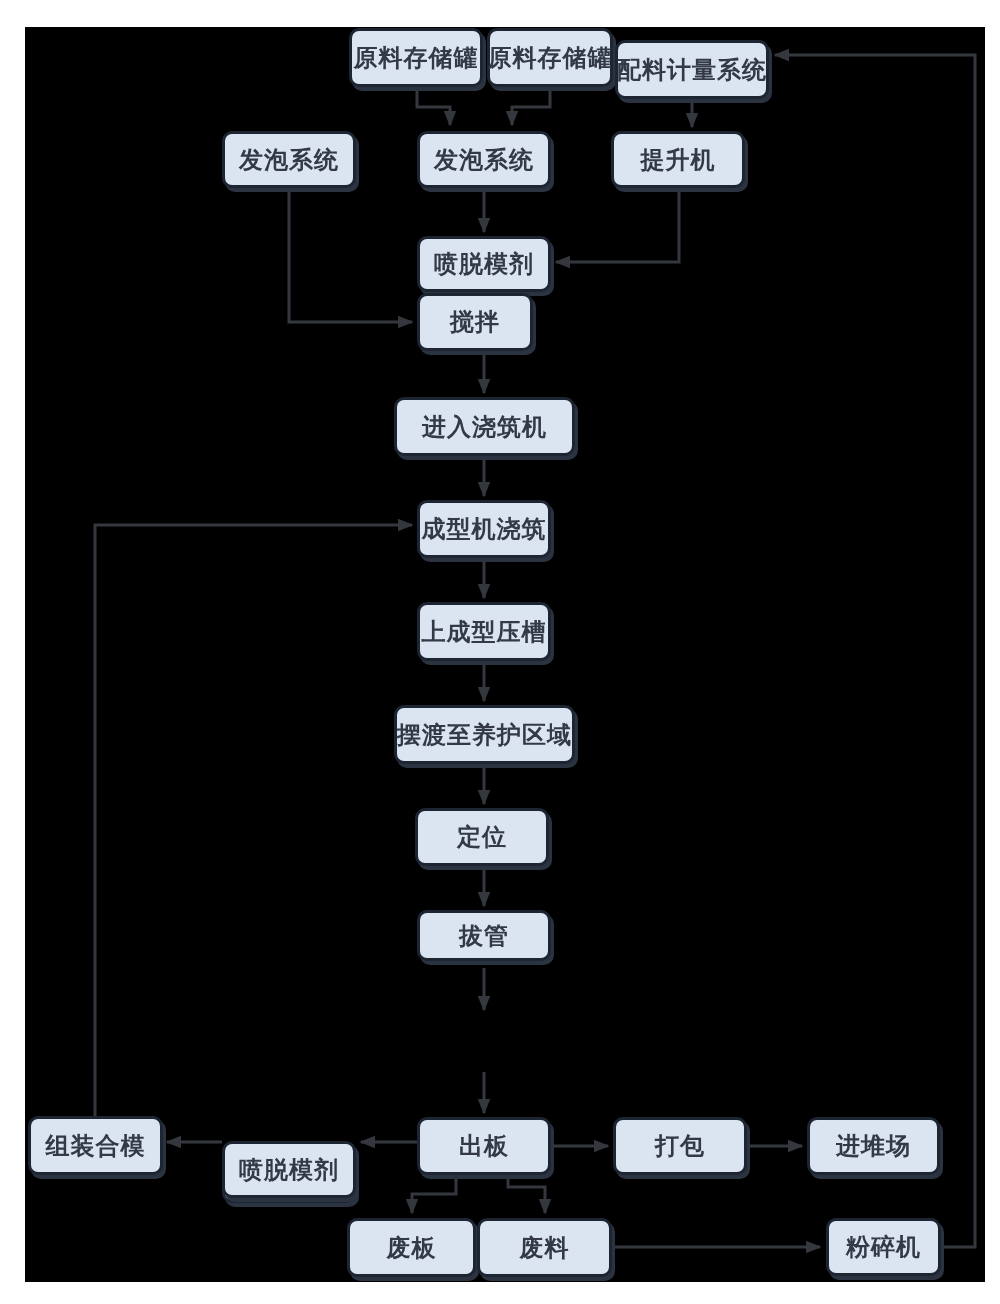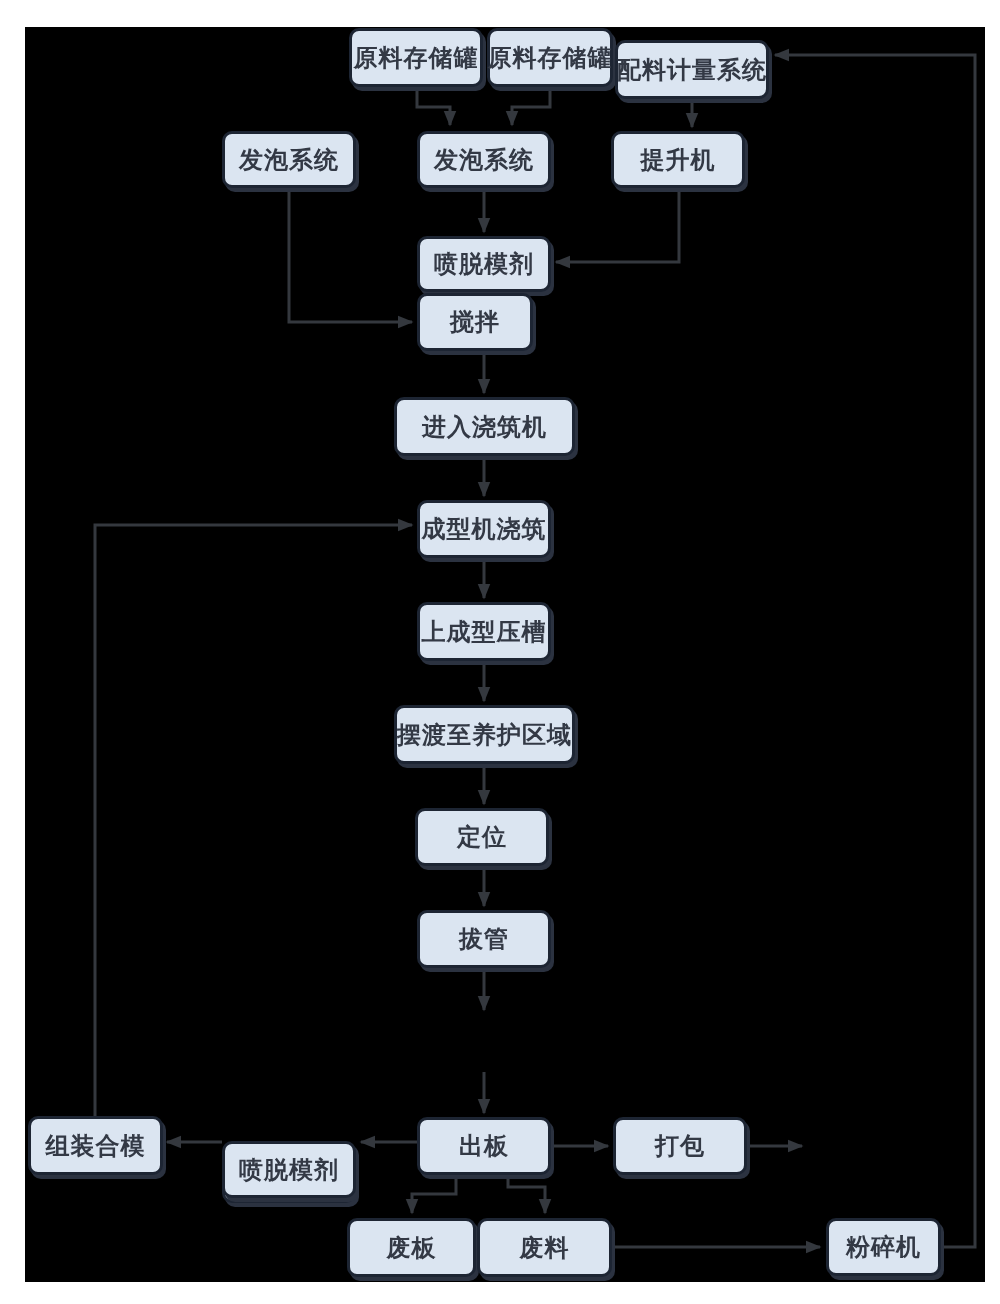--- a/index.html
+++ b/index.html
@@ -82,24 +82,25 @@
   <div class="node" style="left:611px;top:131px;width:134px;height:57px">提升机</div>
 
   <div class="node" style="left:417px;top:236px;width:134px;height:56px">喷脱模剂</div>
   <div class="node" style="left:417px;top:293px;width:116px;height:58px">搅拌</div>
 
   <div class="node" style="left:394px;top:397px;width:181px;height:59px">进入浇筑机</div>
   <div class="node" style="left:417px;top:500px;width:134px;height:58px">成型机浇筑</div>
   <div class="node" style="left:394px;top:705px;width:181px;height:59px">摆渡至养护区域</div>
   <div class="node" style="left:417px;top:602px;width:134px;height:59px">上成型压槽</div>
   <div class="node" style="left:415px;top:808px;width:134px;height:58px">定位</div>
-  <div class="node" style="left:417px;top:910px;width:134px;height:58px">拔管</div>
+  <div class="node" style="left:417px;top:910px;width:134px;height:51px">拔管</div>
 
   <div class="node" style="left:222px;top:1146px;width:134px;height:57px">清理</div>
   <div class="node" style="left:222px;top:1141px;width:134px;height:57px">喷脱模剂</div>
   <div class="node" style="left:28px;top:1116px;width:135px;height:59px">组装合模</div>
   <div class="node" style="left:417px;top:1117px;width:134px;height:58px">出板</div>
   <div class="node" style="left:613px;top:1117px;width:134px;height:58px">打包</div>
+  <div class="node" style="left:807px;top:1117px;width:133px;height:58px">进堆场</div>
 
   <div class="node" style="left:347px;top:1218px;width:129px;height:59px">废板</div>
   <div class="node" style="left:477px;top:1218px;width:135px;height:59px">废料</div>
   <div class="node" style="left:826px;top:1218px;width:115px;height:58px">粉碎机</div>
 </div>
 
 </body></html>

